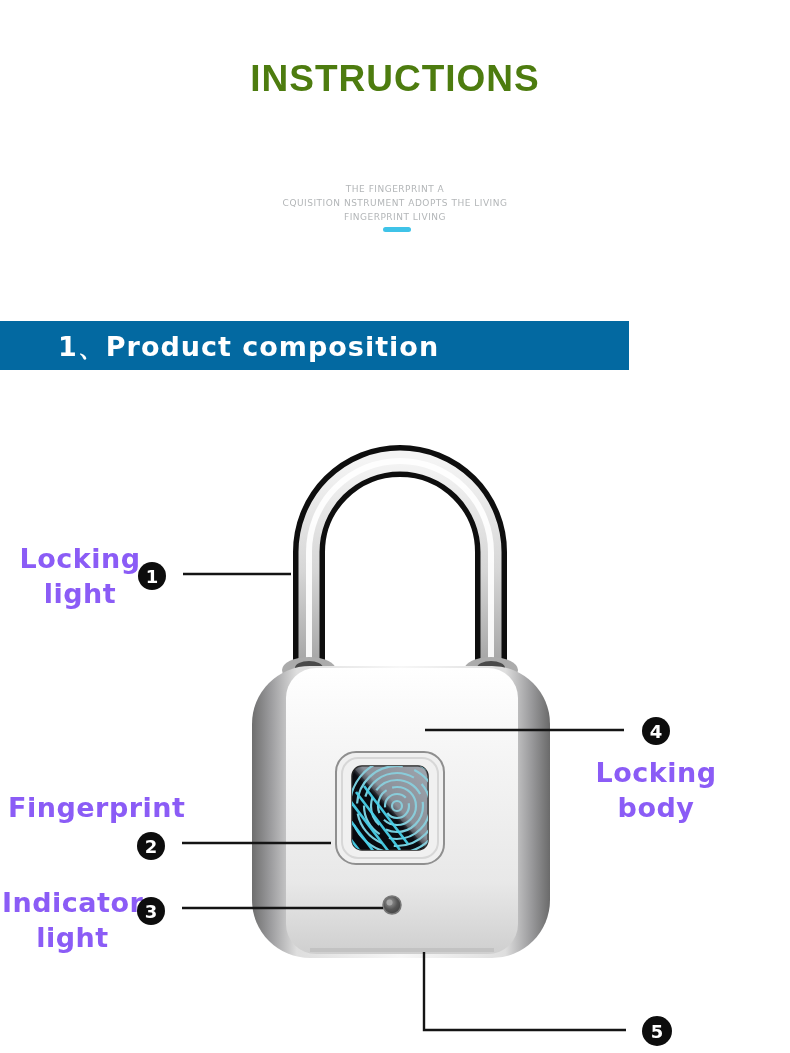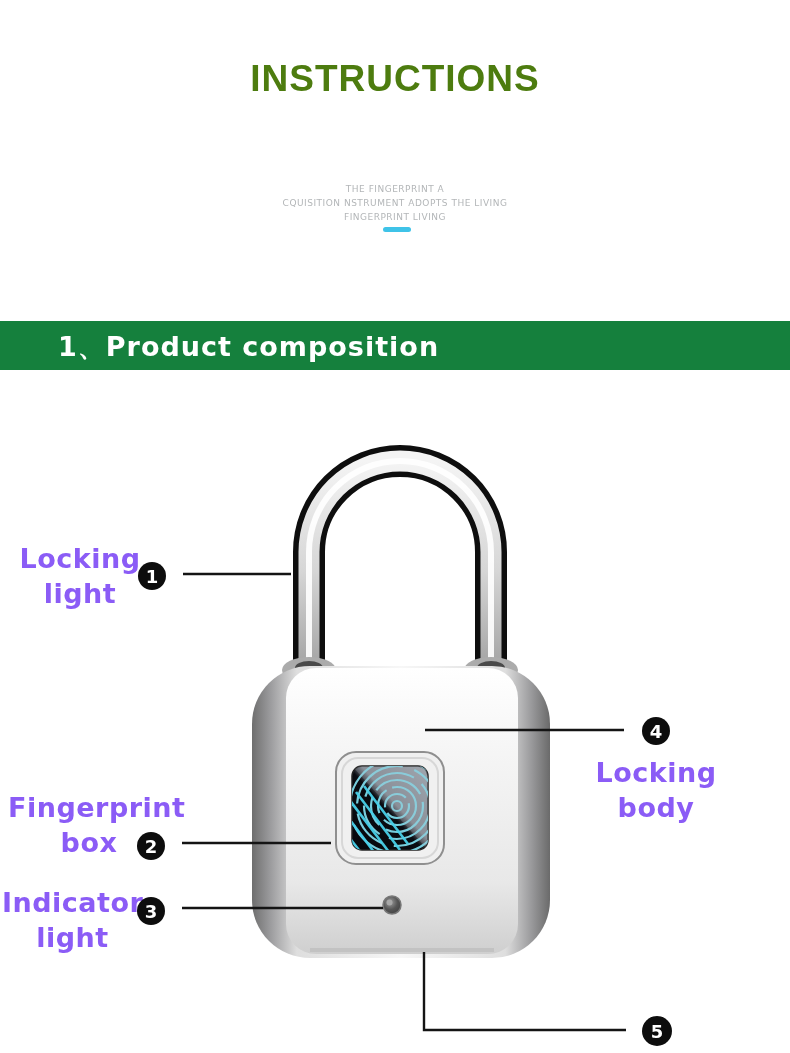--- a/index.html
+++ b/index.html
@@ -16,21 +16,21 @@
   .subtitle{
     position:absolute;top:166px;left:0;width:790px;text-align:center;
     font-size:9px;line-height:14px;color:#b3b6b8;letter-spacing:.5px;font-weight:400;margin-top:16px;
   }
   .dash{
     position:absolute;top:227px;left:383px;width:28px;height:5px;border-radius:3px;
     background:#3fc3e8;
   }
   
   .banner{
-    position:absolute;top:321px;left:0;width:790px;height:49px;background:#15803d;
+    position:absolute;top:321px;left:0;width:629px;height:49px;background:#0369a1;
   }
   .banner .banner-text{
     position:absolute;left:58px;top:0;height:49px;line-height:51px;
     color:#ffffff;font-size:27px;font-weight:700;letter-spacing:1px;
   }
   
   .art{position:absolute;top:0;left:0;width:790px;height:1053px;}
   .callout-label{
     position:absolute;text-align:center;color:#8b5cf6;
     font-size:27px;font-weight:600;line-height:35px;letter-spacing:.5px;
@@ -151,21 +151,20 @@
       <path d="M424 952 V1030 H626"></path>
     </g>
   </svg>
 
   <div class="callout-label" style="left:10px;top:541px;width:140px;">
     <div>Locking</div>
     <div>light</div>
   </div>
   <div class="callout-label" style="left:8px;top:790px;width:162px;">
     <div>Fingerprint</div>
-    <div>box</div>
   </div>
   <div class="callout-label" style="left:2px;top:885px;width:141px;">
     <div>Indicator</div>
     <div>light</div>
   </div>
   <div class="callout-label" style="left:585px;top:755px;width:142px;">
     <div>Locking</div>
     <div>body</div>
   </div>
 

